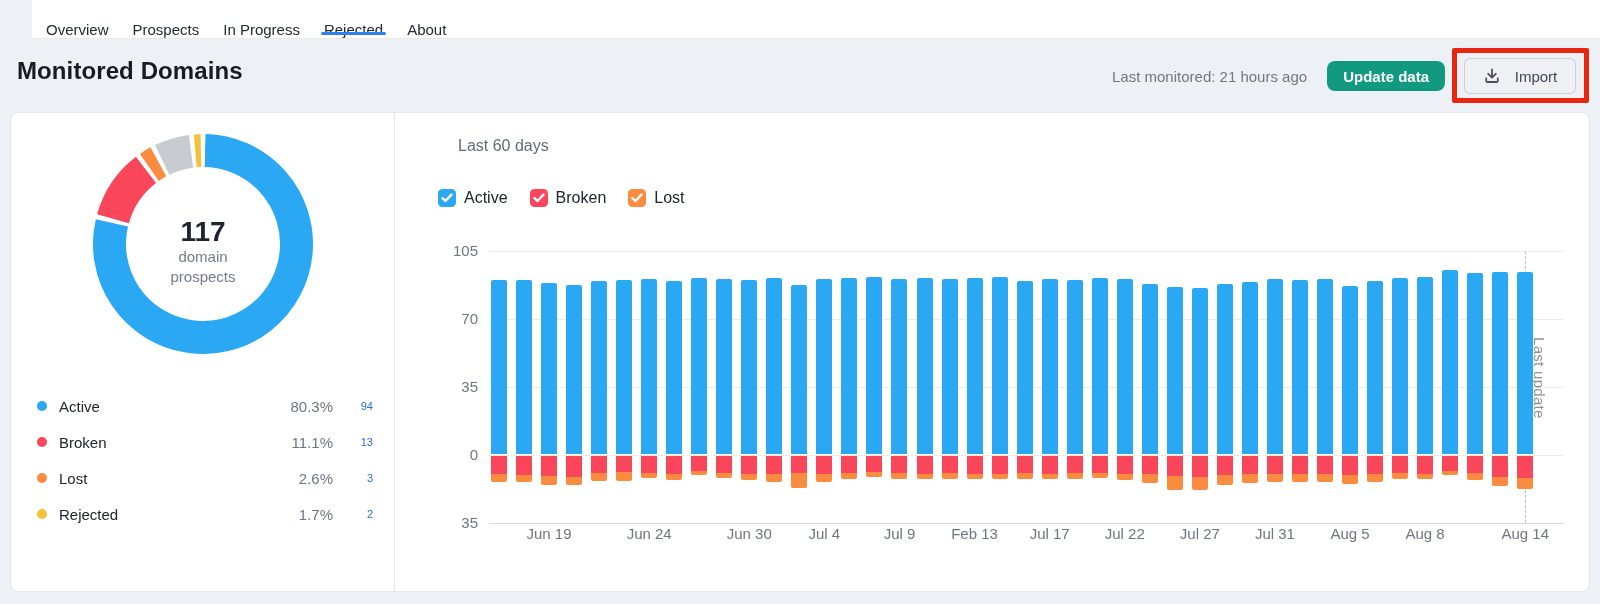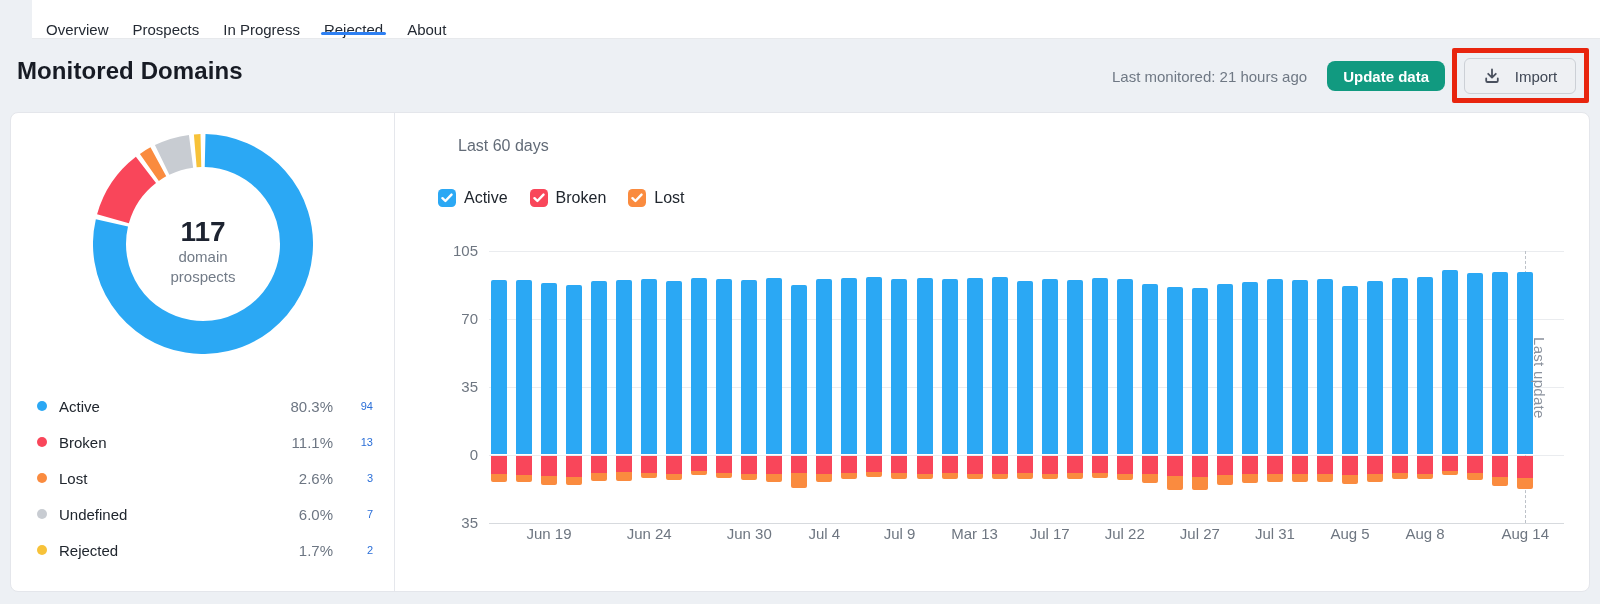--- a/index.html
+++ b/index.html
@@ -148,26 +148,20 @@
         <div class="dl-dot" style="background: rgb(249, 70, 90);"></div>
         <div class="dl-label">Broken</div>
         <div class="dl-pct">11.1%</div>
         <div class="dl-count">13</div>
       </div>
       <div class="dl-row">
         <div class="dl-dot" style="background: rgb(250, 139, 63);"></div>
         <div class="dl-label">Lost</div>
         <div class="dl-pct">2.6%</div>
         <div class="dl-count">3</div>
-      </div>
-      <div class="dl-row">
-        <div class="dl-dot" style="background: rgb(200, 204, 210);"></div>
-        <div class="dl-label">Undefined</div>
-        <div class="dl-pct">6.0%</div>
-        <div class="dl-count">7</div>
       </div>
       <div class="dl-row">
         <div class="dl-dot" style="background: rgb(247, 194, 57);"></div>
         <div class="dl-label">Rejected</div>
         <div class="dl-pct">1.7%</div>
         <div class="dl-count">2</div>
       </div>
     </div>
 
   <div class="v-divider"></div>
@@ -335,21 +329,21 @@
       <div class="bar-seg" style="left: 1481.2px; top: 343px; height: 21.3px; background: rgb(249, 70, 90);"></div>
       <div class="bar-seg" style="left: 1481.2px; top: 364.3px; height: 8.7px; background: rgb(250, 139, 63); border-radius: 0px 0px 2px 2px;"></div>
       <div class="bar-seg" style="left: 1506.23px; top: 159.371px; height: 181.6px; background: rgb(43, 168, 244); border-radius: 2px 2px 0px 0px;"></div>
       <div class="bar-seg" style="left: 1506.23px; top: 343px; height: 22.3px; background: rgb(249, 70, 90);"></div>
       <div class="bar-seg" style="left: 1506.23px; top: 365.3px; height: 10.7px; background: rgb(250, 139, 63); border-radius: 0px 0px 2px 2px;"></div>
       <div class="xtick" style="left: 498.06px;">Jun 19</div>
       <div class="xtick" style="left: 598.18px;">Jun 24</div>
       <div class="xtick" style="left: 698.3px;">Jun 30</div>
       <div class="xtick" style="left: 773.39px;">Jul 4</div>
       <div class="xtick" style="left: 848.48px;">Jul 9</div>
-      <div class="xtick" style="left: 923.57px;">Mar 13</div>
+      <div class="xtick" style="left: 923.57px;">Feb 13</div>
       <div class="xtick" style="left: 998.66px;">Jul 17</div>
       <div class="xtick" style="left: 1073.75px;">Jul 22</div>
       <div class="xtick" style="left: 1148.84px;">Jul 27</div>
       <div class="xtick" style="left: 1223.93px;">Jul 31</div>
       <div class="xtick" style="left: 1299.02px;">Aug 5</div>
       <div class="xtick" style="left: 1374.11px;">Aug 8</div>
       <div class="xtick" style="left: 1474.23px;">Aug 14</div>
       <div class="last-update">Last update</div>
     </div>
 </div>

